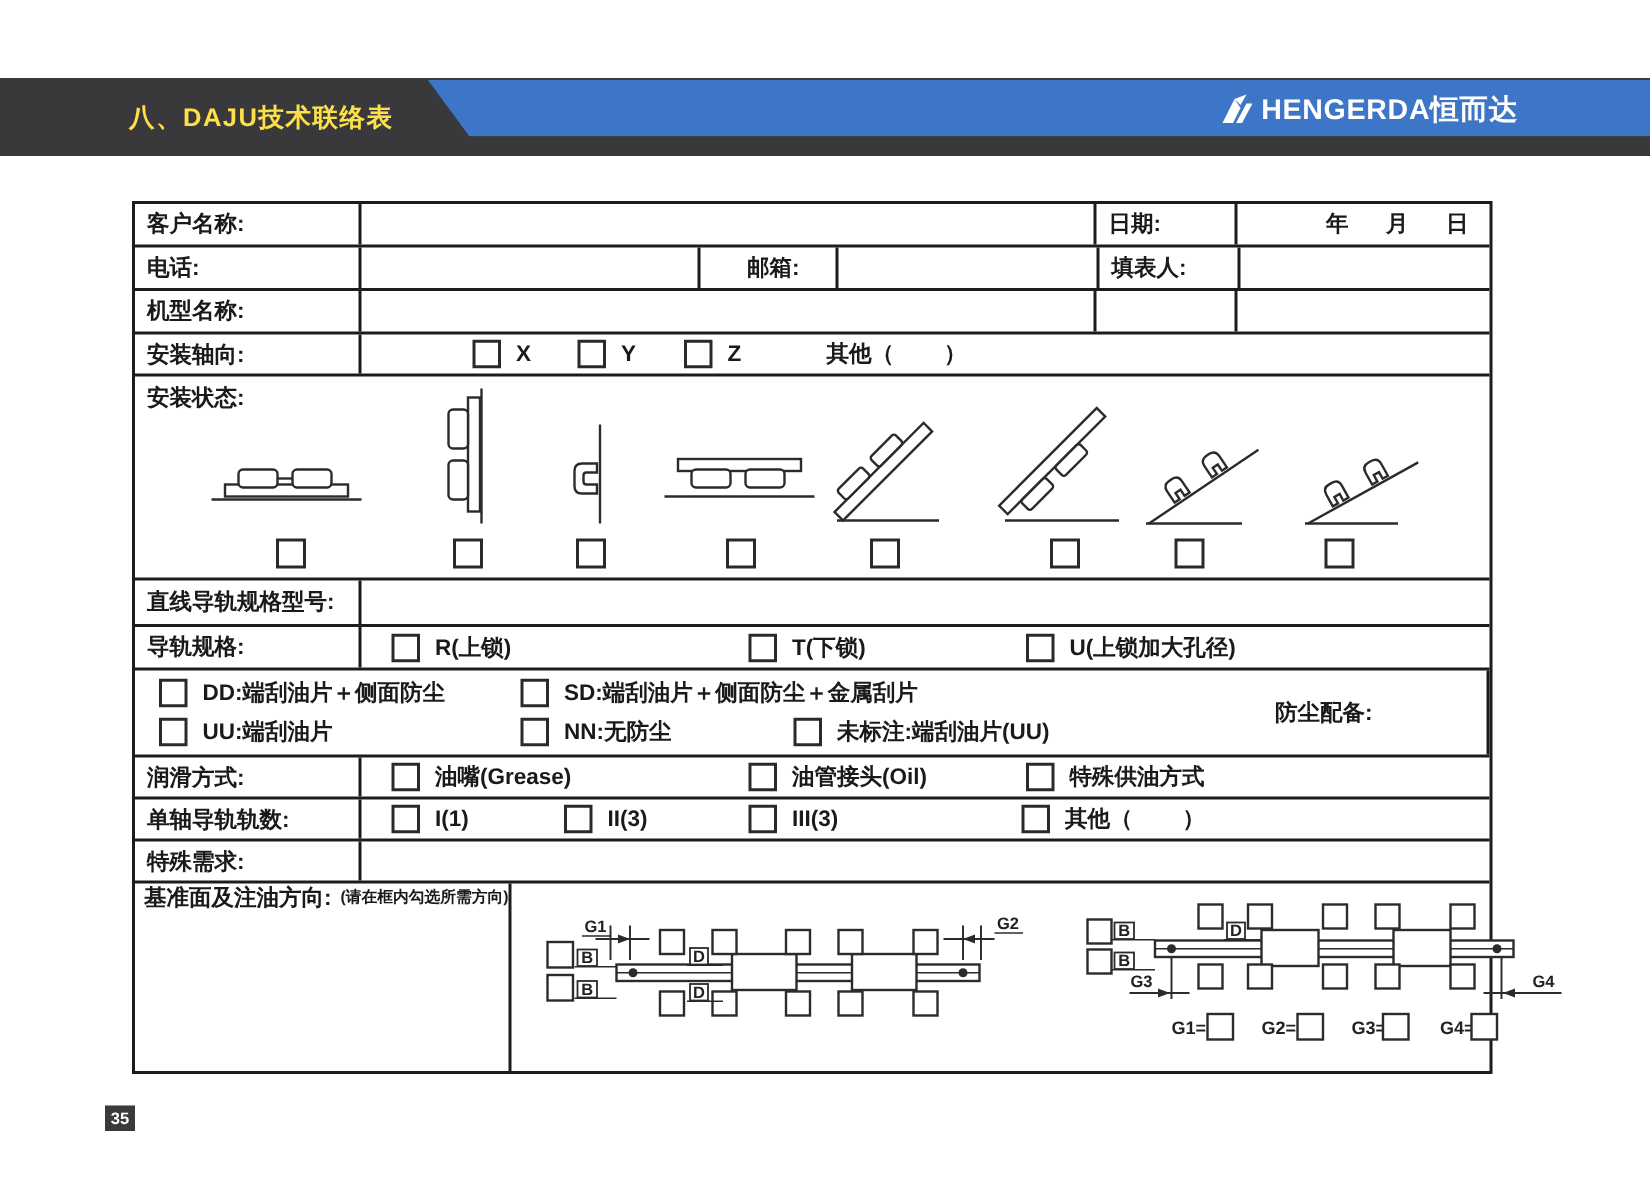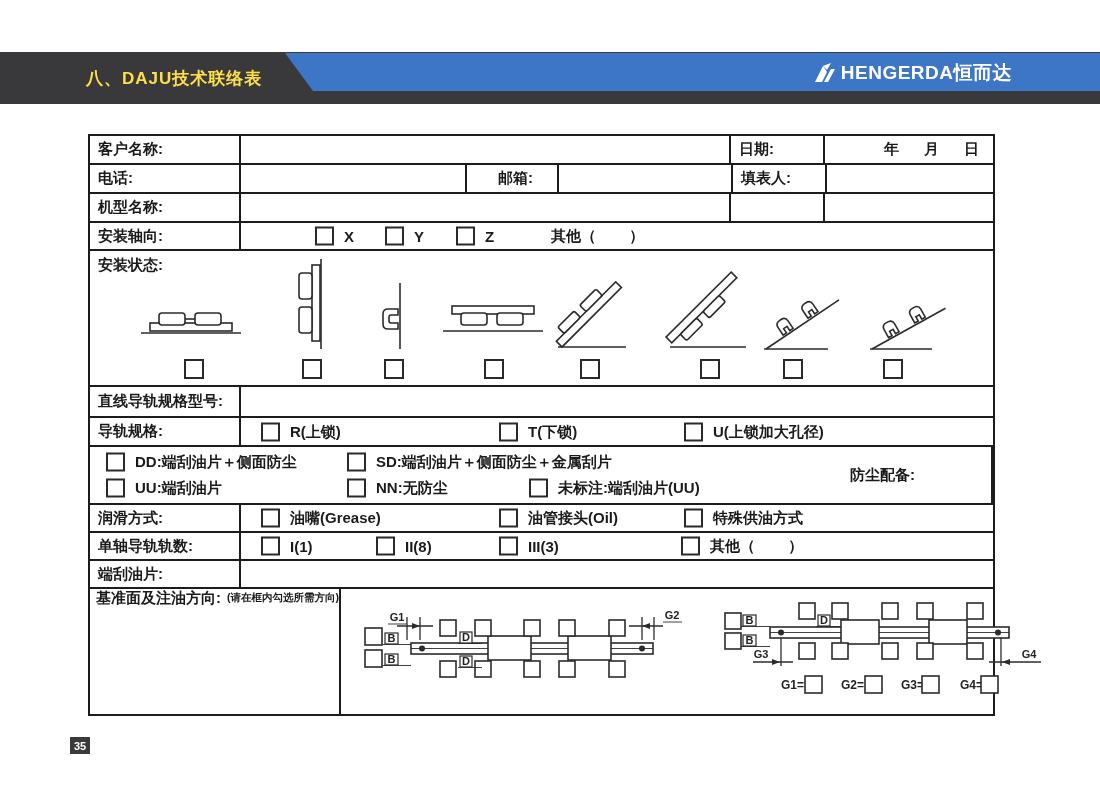--- a/index.html
+++ b/index.html
@@ -202,28 +202,28 @@
         <span class="opt" style="left:20px;"><span class="cb"></span><span>油嘴(Grease)</span></span>
         <span class="opt" style="left:258px;"><span class="cb"></span><span>油管接头(Oil)</span></span>
         <span class="opt" style="left:443px;"><span class="cb"></span><span>特殊供油方式</span></span>
       </div>
     </div>
 
     <div class="row" style="height:26px;">
       <div class="cell lab" style="flex:0 0 151px;">单轴导轨轨数:</div>
       <div class="cell last optrow">
         <span class="opt" style="left:20px;"><span class="cb"></span><span>I(1)</span></span>
-        <span class="opt" style="left:135px;"><span class="cb"></span><span>II(8)</span></span>
+        <span class="opt" style="left:135px;"><span class="cb"></span><span>II(3)</span></span>
         <span class="opt" style="left:258px;"><span class="cb"></span><span>III(3)</span></span>
         <span class="opt" style="left:440px;"><span class="cb"></span><span>其他（        ）</span></span>
       </div>
     </div>
 
     <div class="row" style="height:26px;">
-      <div class="cell lab" style="flex:0 0 151px;">端刮油片:</div>
+      <div class="cell lab" style="flex:0 0 151px;">特殊需求:</div>
       <div class="cell last" style="flex:1;"></div>
     </div>
 
     <div class="row" style="height:125px;">
       <div class="cell lab datum-lab" style="flex:0 0 151px;padding-left:0;">
         <span class="datum-title">基准面及注油方向:</span>
         <span class="datum-note">(请在框内勾选所需方向)</span>
       </div>
       <div class="cell last" style="flex:1;">
         <svg class="gsvg" width="752" height="124" viewBox="0 0 752 124">

